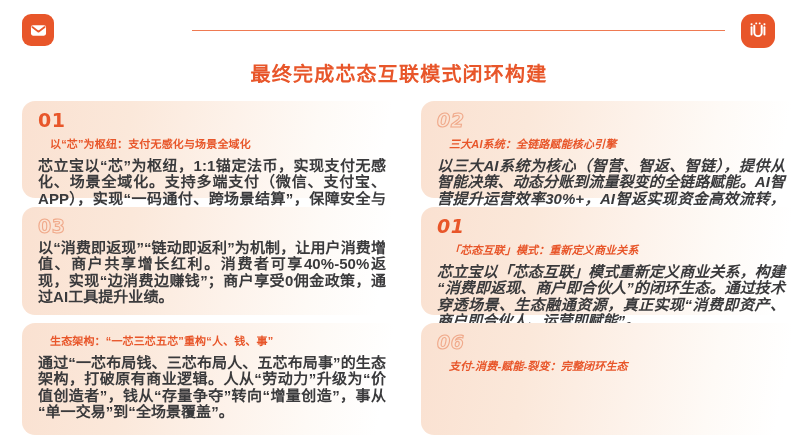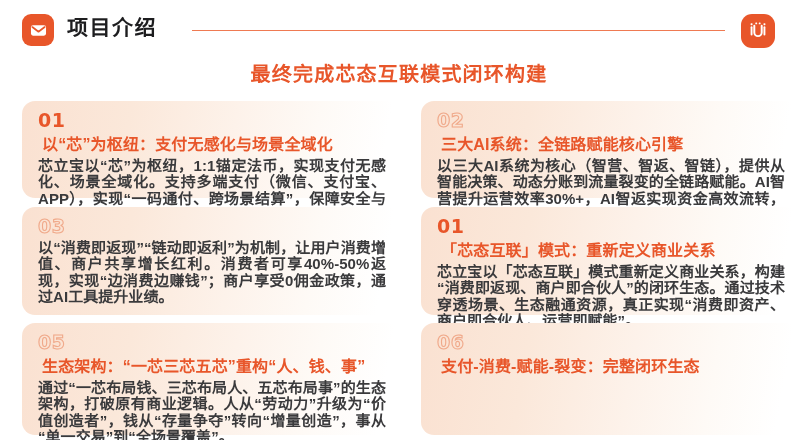--- a/index.html
+++ b/index.html
@@ -90,21 +90,21 @@
   }
   .card {
     position: absolute;
     width: 378px;
     border-radius: 13px;
     background: linear-gradient(100deg, #fae1d1 0%, #fbe8da 28%, #fdf2ea 55%, #fefaf6 76%, #ffffff 94%);
     box-sizing: border-box;
     padding: 8px 14px 9px 16px;
   }
   .card.col-left  { left: 22px;  }
-  .card.col-right { left: 421px; }
+  .card.col-right { left: 421px; font-style: italic; }
   .card.row-1 { top: 0px;   height: 97px; }
   .card.row-2 { top: 106px; height: 108px; }
   .card.row-3 { top: 222px; height: 112px; }
 
   .card-number {
     font-size: 19px;
     font-weight: 700;
     line-height: 23px;
     letter-spacing: 0.6px;
     margin: 0 0 2px 0;
@@ -113,26 +113,26 @@
   .card-number.solid {
     color: #e8562a;
   }
   .card-number.outline {
     color: transparent;
     -webkit-text-stroke: 1.1px #f0a98a;
     text-shadow: none;
   }
 
   .card-heading {
-    font-size: 16px;
+    font-size: 11px;
     font-weight: 700;
     color: #e8562a;
     line-height: 21px;
     letter-spacing: 0.15px;
-    margin: 0 0 3px 4px;
+    margin: 0 0 3px 12px;
     white-space: nowrap;
   }
 
   .card-body {
     font-size: 15px;
     font-weight: 700;
     color: #3a3a3c;
     line-height: 16.4px;
     letter-spacing: 0.05px;
     margin: 0;
@@ -144,21 +144,20 @@
 
 <div class="header">
 
   <div class="brand-badge">
     <svg width="19" height="19" viewBox="0 0 24 24" aria-hidden="true">
       <rect x="2.5" y="5.5" width="19" height="13" rx="2.6" fill="#ffffff"></rect>
       <path d="M4.2 7.6 L12 13.6 L19.8 7.6" fill="none" stroke="#e8562a" stroke-width="2.1" stroke-linecap="round" stroke-linejoin="round"></path>
     </svg>
   </div>
 
-  <div class="header-label">项目介绍</div>
 
   <div class="header-rule"></div>
 
   <div class="corner-logo">
     <svg width="22" height="22" viewBox="0 0 28 28" aria-hidden="true">
       <rect x="4.6" y="4.2" width="2.4" height="2.4" rx="0.5" fill="#ffffff"></rect>
       <rect x="10.6" y="3.2" width="2.3" height="2.3" rx="0.5" fill="#ffffff"></rect>
       <rect x="15.0" y="3.2" width="2.3" height="2.3" rx="0.5" fill="#ffffff"></rect>
       <rect x="21.0" y="4.2" width="2.4" height="2.4" rx="0.5" fill="#ffffff"></rect>
       <rect x="4.6" y="8.0" width="2.4" height="11.6" rx="1.1" fill="#ffffff"></rect>
@@ -189,21 +188,20 @@
     <div class="card-body">以“消费即返现”“链动即返利”为机制，让用户消费增值、商户共享增长红利。消费者可享40%-50%返现，实现“边消费边赚钱”；商户享受0佣金政策，通过AI工具提升业绩。</div>
   </div>
 
   <div class="card col-right row-2">
     <div class="card-number solid">01</div>
     <div class="card-heading">「芯态互联」模式：重新定义商业关系</div>
     <div class="card-body">芯立宝以「芯态互联」模式重新定义商业关系，构建“消费即返现、商户即合伙人”的闭环生态。通过技术穿透场景、生态融通资源，真正实现“消费即资产、商户即合伙人、运营即赋能”。</div>
   </div>
 
   <div class="card col-left row-3">
-    <div class="card-number outline">05</div>
     <div class="card-heading">生态架构：“一芯三芯五芯”重构“人、钱、事”</div>
     <div class="card-body">通过“一芯布局钱、三芯布局人、五芯布局事”的生态架构，打破原有商业逻辑。人从“劳动力”升级为“价值创造者”，钱从“存量争夺”转向“增量创造”，事从“单一交易”到“全场景覆盖”。</div>
   </div>
 
   <div class="card col-right row-3">
     <div class="card-number outline">06</div>
     <div class="card-heading">支付-消费-赋能-裂变：完整闭环生态</div>
   </div>
 
 </div>

